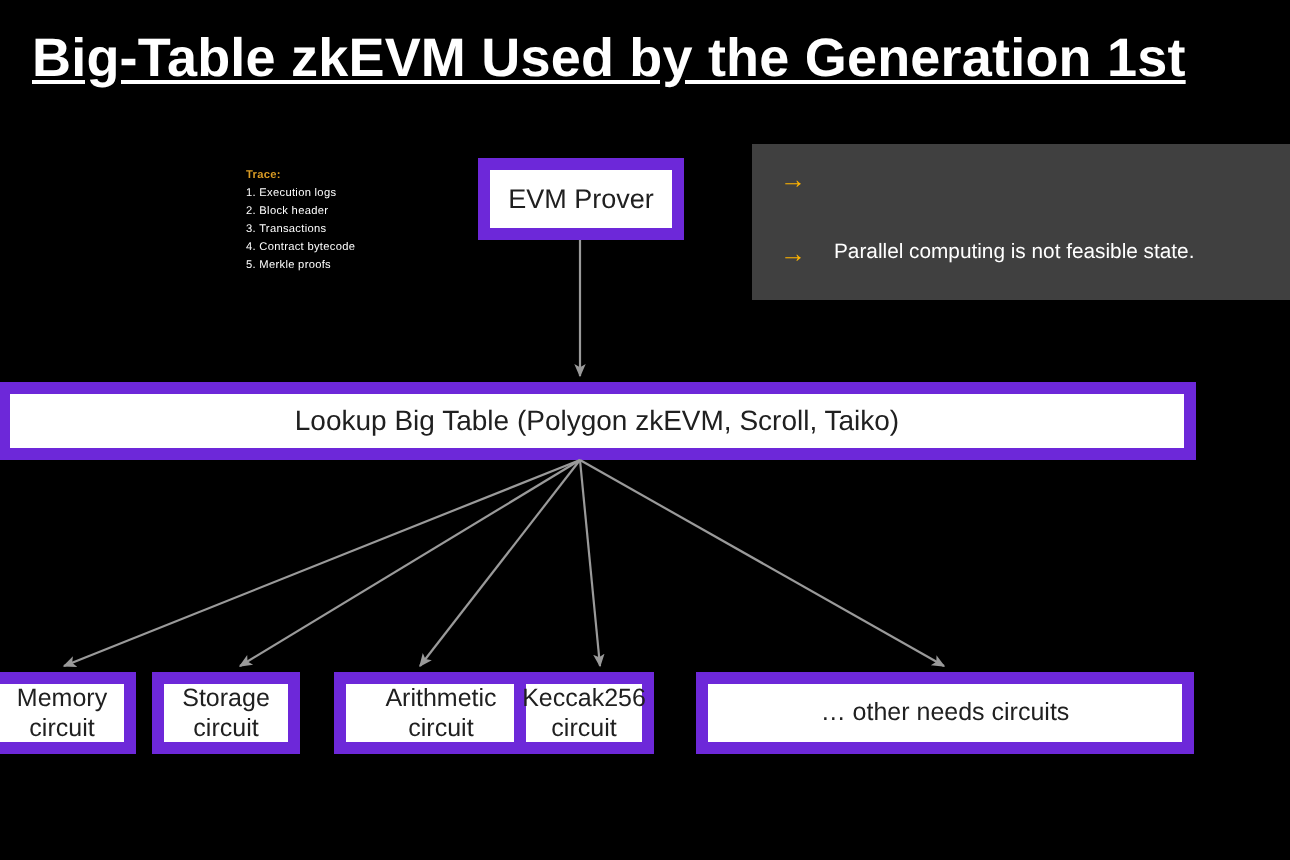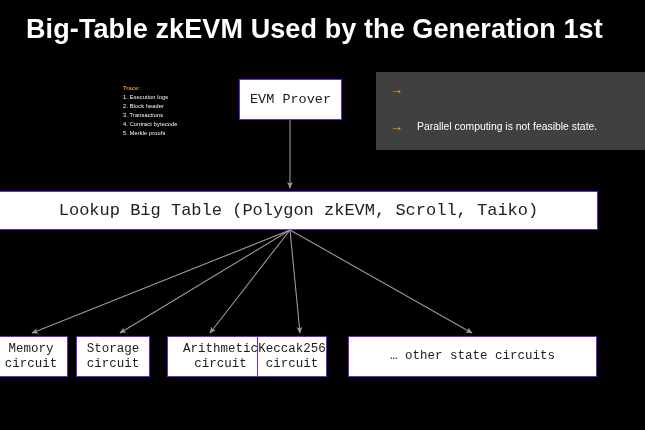--- a/index.html
+++ b/index.html
@@ -15,29 +15,30 @@
     position: relative;
     width: 645px;
     height: 430px;
     background: #000000;
     overflow: hidden;
   }
 
   
   #slide-title {
     position: absolute;
-    left: 26px;
+    left: 16px;
     top: 12px;
     width: 620px;
     font-size: 27px;
     font-weight: bold;
     color: #ffffff;
     letter-spacing: 0.1px;
     white-space: nowrap;
     line-height: 34px;
+    text-decoration: underline;
   }
 
   
   #trace-block {
     position: absolute;
     left: 123px;
     top: 84px;
     width: 105px;
     font-size: 5.6px;
     line-height: 9.1px;
@@ -52,45 +53,44 @@
   #trace-block .trace-item {
     color: #ffffff;
     letter-spacing: 0.15px;
     white-space: nowrap;
   }
 
   
   .wbox {
     position: absolute;
     background: #ffffff;
-    border: 1px solid #6d28d9;
+    border: 6px solid #6d28d9;
     box-sizing: border-box;
     color: #202020;
     display: flex;
     align-items: center;
     justify-content: center;
     text-align: center;
     line-height: 15px;
-    font-family: Liberation Mono, monospace;
   }
 
   #evm-prover-box {
     left: 239px;
     top: 79px;
     width: 103px;
     height: 41px;
     font-size: 13.5px;
   }
 
   #lookup-table-box {
     left: -1px;
     top: 191px;
     width: 599px;
     height: 39px;
-    font-size: 17px;
+    font-size: 14px;
   }
 
   .circuit-box {
     top: 336px;
     height: 41px;
     font-size: 12.5px;
   }
   #circuit-memory    { left: -6px;  width: 74px; }
   #circuit-storage   { left: 76px;  width: 74px; }
   #circuit-arith     { left: 167px; width: 107px; }
@@ -196,21 +196,21 @@
   </div>
 
   <div class="wbox circuit-box" id="circuit-keccak">
     <span>
       <span>Keccak256</span><br>
       <span>circuit</span>
     </span>
   </div>
 
   <div class="wbox circuit-box" id="circuit-other">
-    <span>… other state circuits</span>
+    <span>… other needs circuits</span>
   </div>
 
   <svg id="arrows-svg" viewBox="0 0 645 430" xmlns="http://www.w3.org/2000/svg">
     <defs>
       <marker id="ahead" markerWidth="7" markerHeight="7" refX="5.4" refY="3" orient="auto" markerUnits="strokeWidth">
         <path d="M0,0.4 L6,3 L0,5.6 L1.4,3 Z" fill="#9a9a9a"></path>
       </marker>
     </defs>
     <g stroke="#9a9a9a" stroke-width="1.1" fill="none" marker-end="url(#ahead)">
       <line x1="290" y1="120" x2="290" y2="188"></line>

